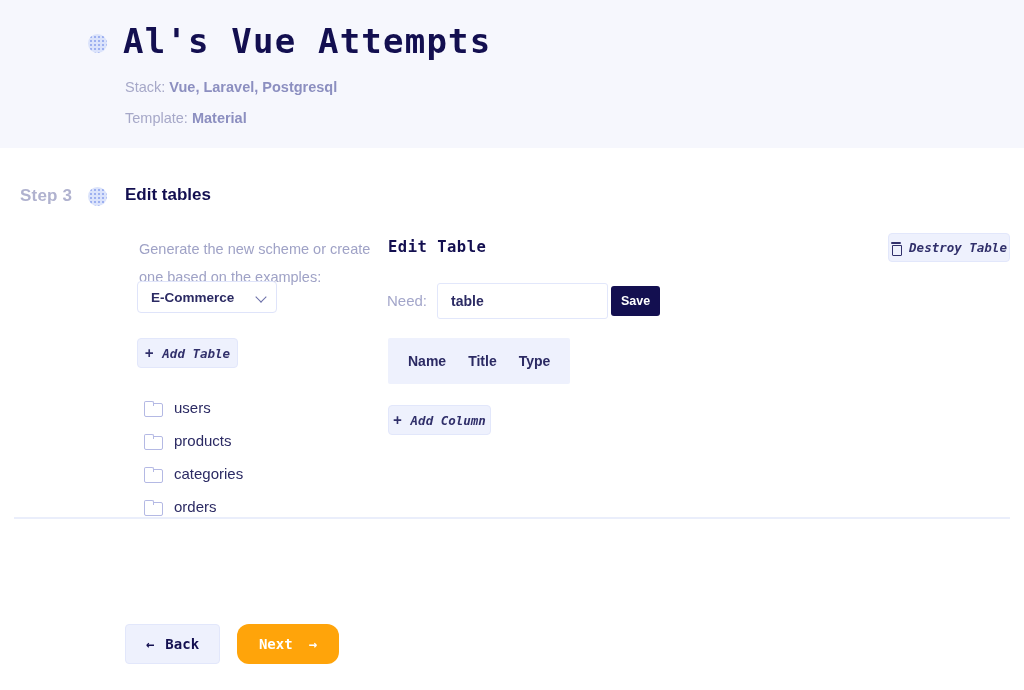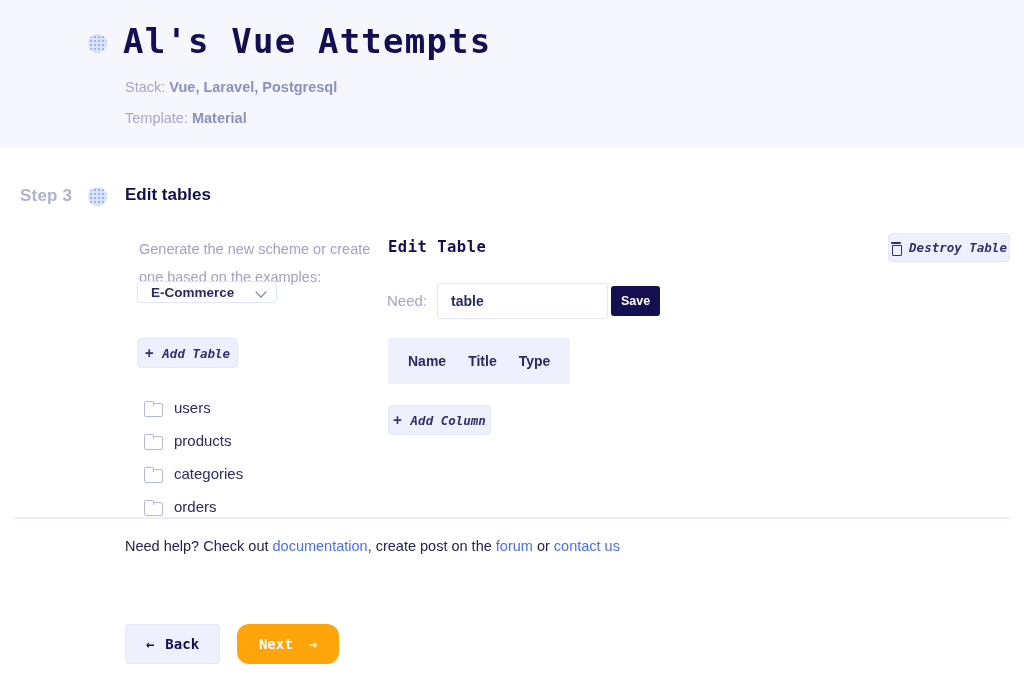--- a/index.html
+++ b/index.html
@@ -55,21 +55,21 @@
     position:absolute; left:125px; top:185px;
     font-size:17px; font-weight:700; color:#130f50;
   }
 
   
   .gen-text {
     position:absolute; left:139px; top:235px; width:238px;
     font-size:14.5px; line-height:28px; color:#9fa2c6;
   }
   .select-box {
-    position:absolute; left:137px; top:281px; width:140px; height:22px;
+    position:absolute; left:137px; top:281px; width:140px; height:32px;
     background:#ffffff; border:1px solid #dfe4fa; border-radius:4px;
     display:flex; align-items:center; padding:0 8px 0 13px;
   }
   .select-value { flex:1; font-size:13.5px; font-weight:700; color:#2b2a63; }
   .chev { width:12px; height:12px; position:relative; }
   .chev::before {
     content:""; position:absolute; left:1px; top:2px;
     width:7px; height:7px;
     border-right:1.6px solid #6b6fa8; border-bottom:1.6px solid #6b6fa8;
     transform:rotate(45deg);
@@ -246,23 +246,20 @@
     <span class="plus">+</span>
     <span>Add Column</span>
   </div>
 
   <div class="btn-soft destroy-btn">
     <span class="trash"></span>
     <span>Destroy Table</span>
   </div>
 
   <div class="divider"></div>
-  <div class="help">
-    <span>Need help? Check out </span><a>documentation</a><span>, create post on the </span><a>forum</a><span> or </span><a>contact us</a>
-  </div>
 
   <div class="back-btn">
     <span class="arrow">←</span>
     <span>Back</span>
   </div>
   <div class="next-btn">
     <span>Next</span>
     <span class="arrow">→</span>
   </div>
 

